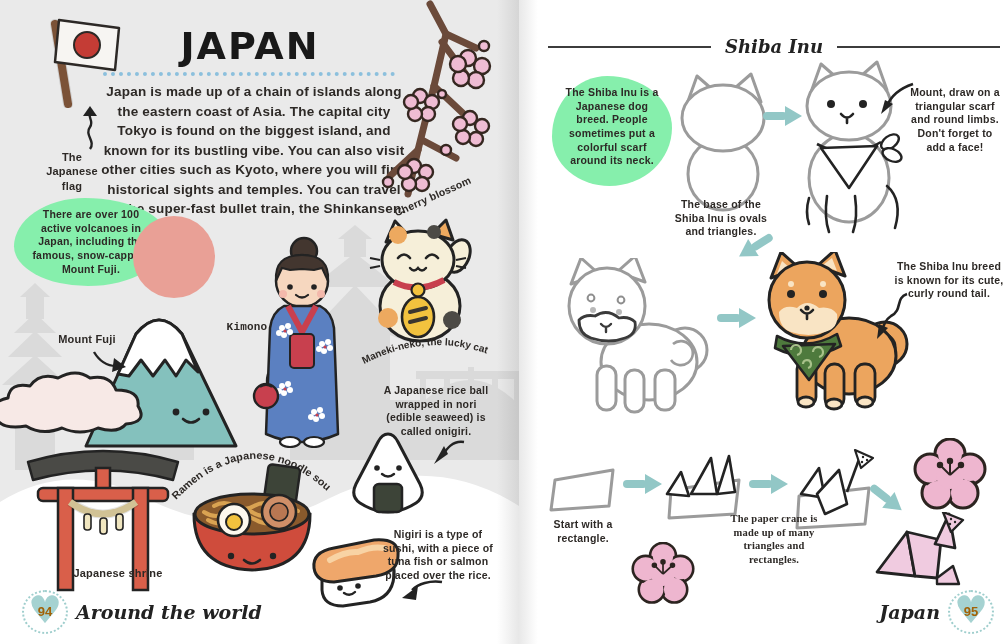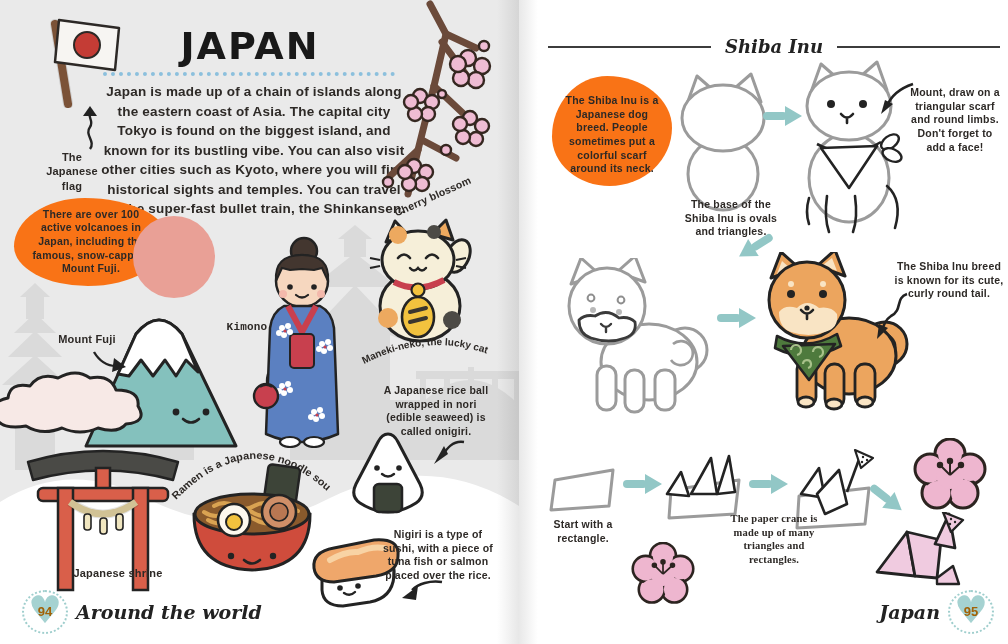--- a/index.html
+++ b/index.html
@@ -12,22 +12,22 @@
           background:linear-gradient(90deg,rgba(0,0,0,0) 0%,rgba(90,90,90,0.14) 45%,rgba(0,0,0,0) 85%);}
   .caption{font-weight:700;text-align:center;line-height:1.3;letter-spacing:.2px;white-space:pre-line;}
   .fs10{font-size:10.5px;} .fs11{font-size:11px;} .fs13{font-size:13.5px;line-height:1.45;}
   .title{font-family:"DejaVu Sans",sans-serif;font-weight:900;font-size:38px;letter-spacing:2px;
          color:#191919;text-align:center;}
   .dotted-rule{border-bottom:4px dotted #8cc0dd;}
   .script{font-family:"DejaVu Serif","Liberation Serif",serif;font-style:italic;font-weight:700;color:#222;}
   .hdr{display:flex;align-items:center;gap:14px;}
   .hdr .rule{flex:1;height:2px;background:#3c3c3c;}
   .hdr .t{font-size:18px;white-space:nowrap;}
-  .blob{background:#f97316;border-radius:46% 54% 52% 48% / 55% 47% 53% 45%;
-        display:flex;align-items:flex-end;justify-content:center;padding:10px 12px;box-sizing:border-box;}
+  .blob{background:#86efac;border-radius:46% 54% 52% 48% / 55% 47% 53% 45%;
+        display:flex;align-items:flex-start;justify-content:center;padding:10px 12px;box-sizing:border-box;}
   .pagenum{position:relative;width:38px;height:36px;display:inline-block;}
   .pagenum::after{content:'';position:absolute;inset:-4px;border:2px dotted #9fcecd;border-radius:50%;}
   .pagenum .hglyph{position:absolute;left:0;right:0;top:-4px;text-align:center;font-size:38px;
                    line-height:40px;color:#a5d2d1;font-family:"DejaVu Sans",sans-serif;}
   .pagenum .num{position:absolute;left:0;right:0;top:10px;text-align:center;font-weight:800;
                 font-size:13px;color:#a16207;}
   .footer-script{font-size:19px;}
   svg{display:block;}
   text{font-family:"Liberation Sans",sans-serif;font-weight:700;fill:#2d2926;}
 </style>
@@ -357,21 +357,21 @@
       <path d="M90,128 q16,14 8,42" stroke="#232323" stroke-width="2.6" fill="none" stroke-linecap="round"></path>
       <path d="M12,140 q-4,14 0,26" stroke="#232323" stroke-width="2.6" fill="none" stroke-linecap="round"></path>
     </svg>
 
     <svg class="abs" style="left:358px;top:82px;" width="38" height="34" viewBox="0 0 38 34">
       <path d="M36,2 C24,6 14,14 10,24" stroke="#222" stroke-width="2.6" fill="none"></path>
       <polygon points="16,22 4,32 8,18" fill="#222"></polygon>
     </svg>
     <div class="abs caption fs10" style="left:390px;top:86px;width:92px;">Mount, draw on a triangular scarf and round limbs. Don't forget to add a face!</div>
 
-    <div class="abs caption fs10" style="left:156px;top:198px;width:112px;">The base of the Shiba Inu is ovals and triangles.</div>
+    <div class="abs caption fs10" style="left:146px;top:198px;width:112px;">The base of the Shiba Inu is ovals and triangles.</div>
 
     <svg class="abs" style="left:216px;top:234px;width:42px;height:24px;transform:rotate(148deg);" viewBox="0 0 42 24">
       <rect x="2" y="8" width="24" height="8" rx="4" fill="#92c7c6"></rect>
       <polygon points="24,2 41,12 24,22" fill="#92c7c6"></polygon>
     </svg>
 
     <svg class="abs" style="left:36px;top:258px;" width="156" height="158" viewBox="0 0 156 158">
       <g fill="#ffffff" stroke="#9b9b9b" stroke-width="3" stroke-linejoin="round" stroke-linecap="round">
         <circle cx="130" cy="92" r="22"></circle>
         <ellipse cx="94" cy="104" rx="48" ry="38"></ellipse>

